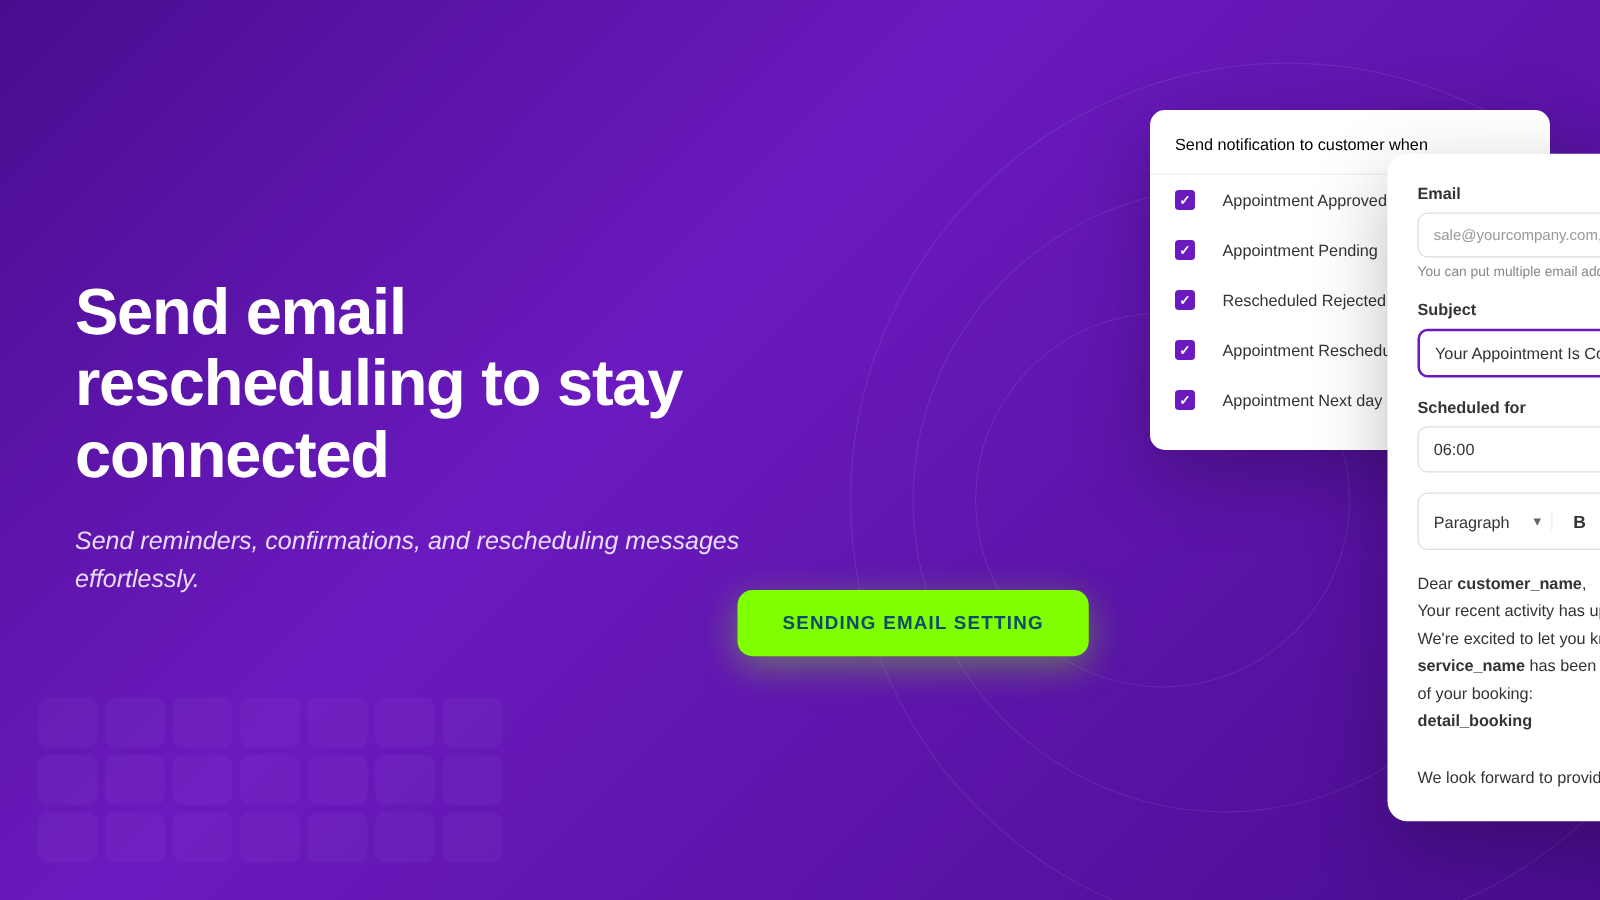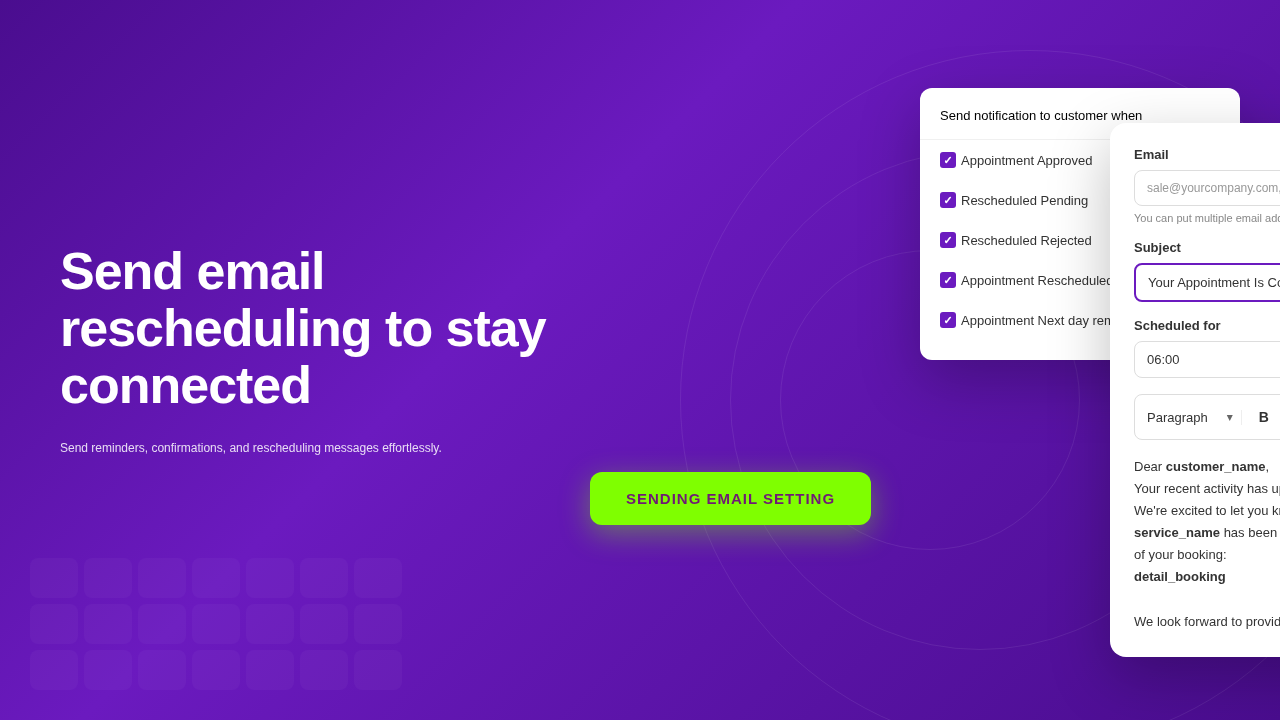--- a/index.html
+++ b/index.html
@@ -65,31 +65,32 @@
       color: white;
     }
     .main-title {
       font-size: 52px;
       font-weight: 800;
       line-height: 1.1;
       margin-bottom: 24px;
       letter-spacing: -1px;
     }
     .subtitle {
-      font-size: 12px;
+      font-size: 20px;
       font-weight: 400;
       color: rgba(255,255,255,0.85);
       line-height: 1.5;
       margin-bottom: 20px;
+      font-style: italic;
     }
 
     
     .cta-btn {
       background: #7fff00;
-      color: #701a75;
+      color: #0c4a6e;
       border: none;
       padding: 18px 36px;
       border-radius: 12px;
       font-size: 15px;
       font-weight: 800;
       letter-spacing: 1px;
       cursor: pointer;
       text-transform: uppercase;
       box-shadow: 0 8px 30px rgba(127,255,0,0.4);
       position: relative;
@@ -126,21 +127,21 @@
     .panel-title {
       font-size: 13px;
       font-weight: 500;
       color: #000000;
       padding: 0 20px 16px;
       border-bottom: 1px solid #f0f0f0;
     }
     .notif-item {
       display: flex;
       align-items: center;
-      gap: 5px;
+      gap: 22px;
       padding: 12px 20px;
       cursor: pointer;
     }
     .checkbox {
       width: 16px;
       height: 16px;
       background: #6b1abf;
       border-radius: 3px;
       display: flex;
       align-items: center;
@@ -326,21 +327,21 @@
 
   <div class="notification-panel">
     <div class="panel-title">Send notification to customer when</div>
 
     <div class="notif-item">
       <div class="checkbox"></div>
       <span class="notif-label">Appointment Approved</span>
     </div>
     <div class="notif-item">
       <div class="checkbox"></div>
-      <span class="notif-label">Rescheduled Pending</span>
+      <span class="notif-label">Appointment Pending</span>
     </div>
     <div class="notif-item">
       <div class="checkbox"></div>
       <span class="notif-label">Rescheduled Rejected</span>
     </div>
     <div class="notif-item">
       <div class="checkbox"></div>
       <span class="notif-label">Appointment Rescheduled</span>
     </div>
     <div class="notif-item">

